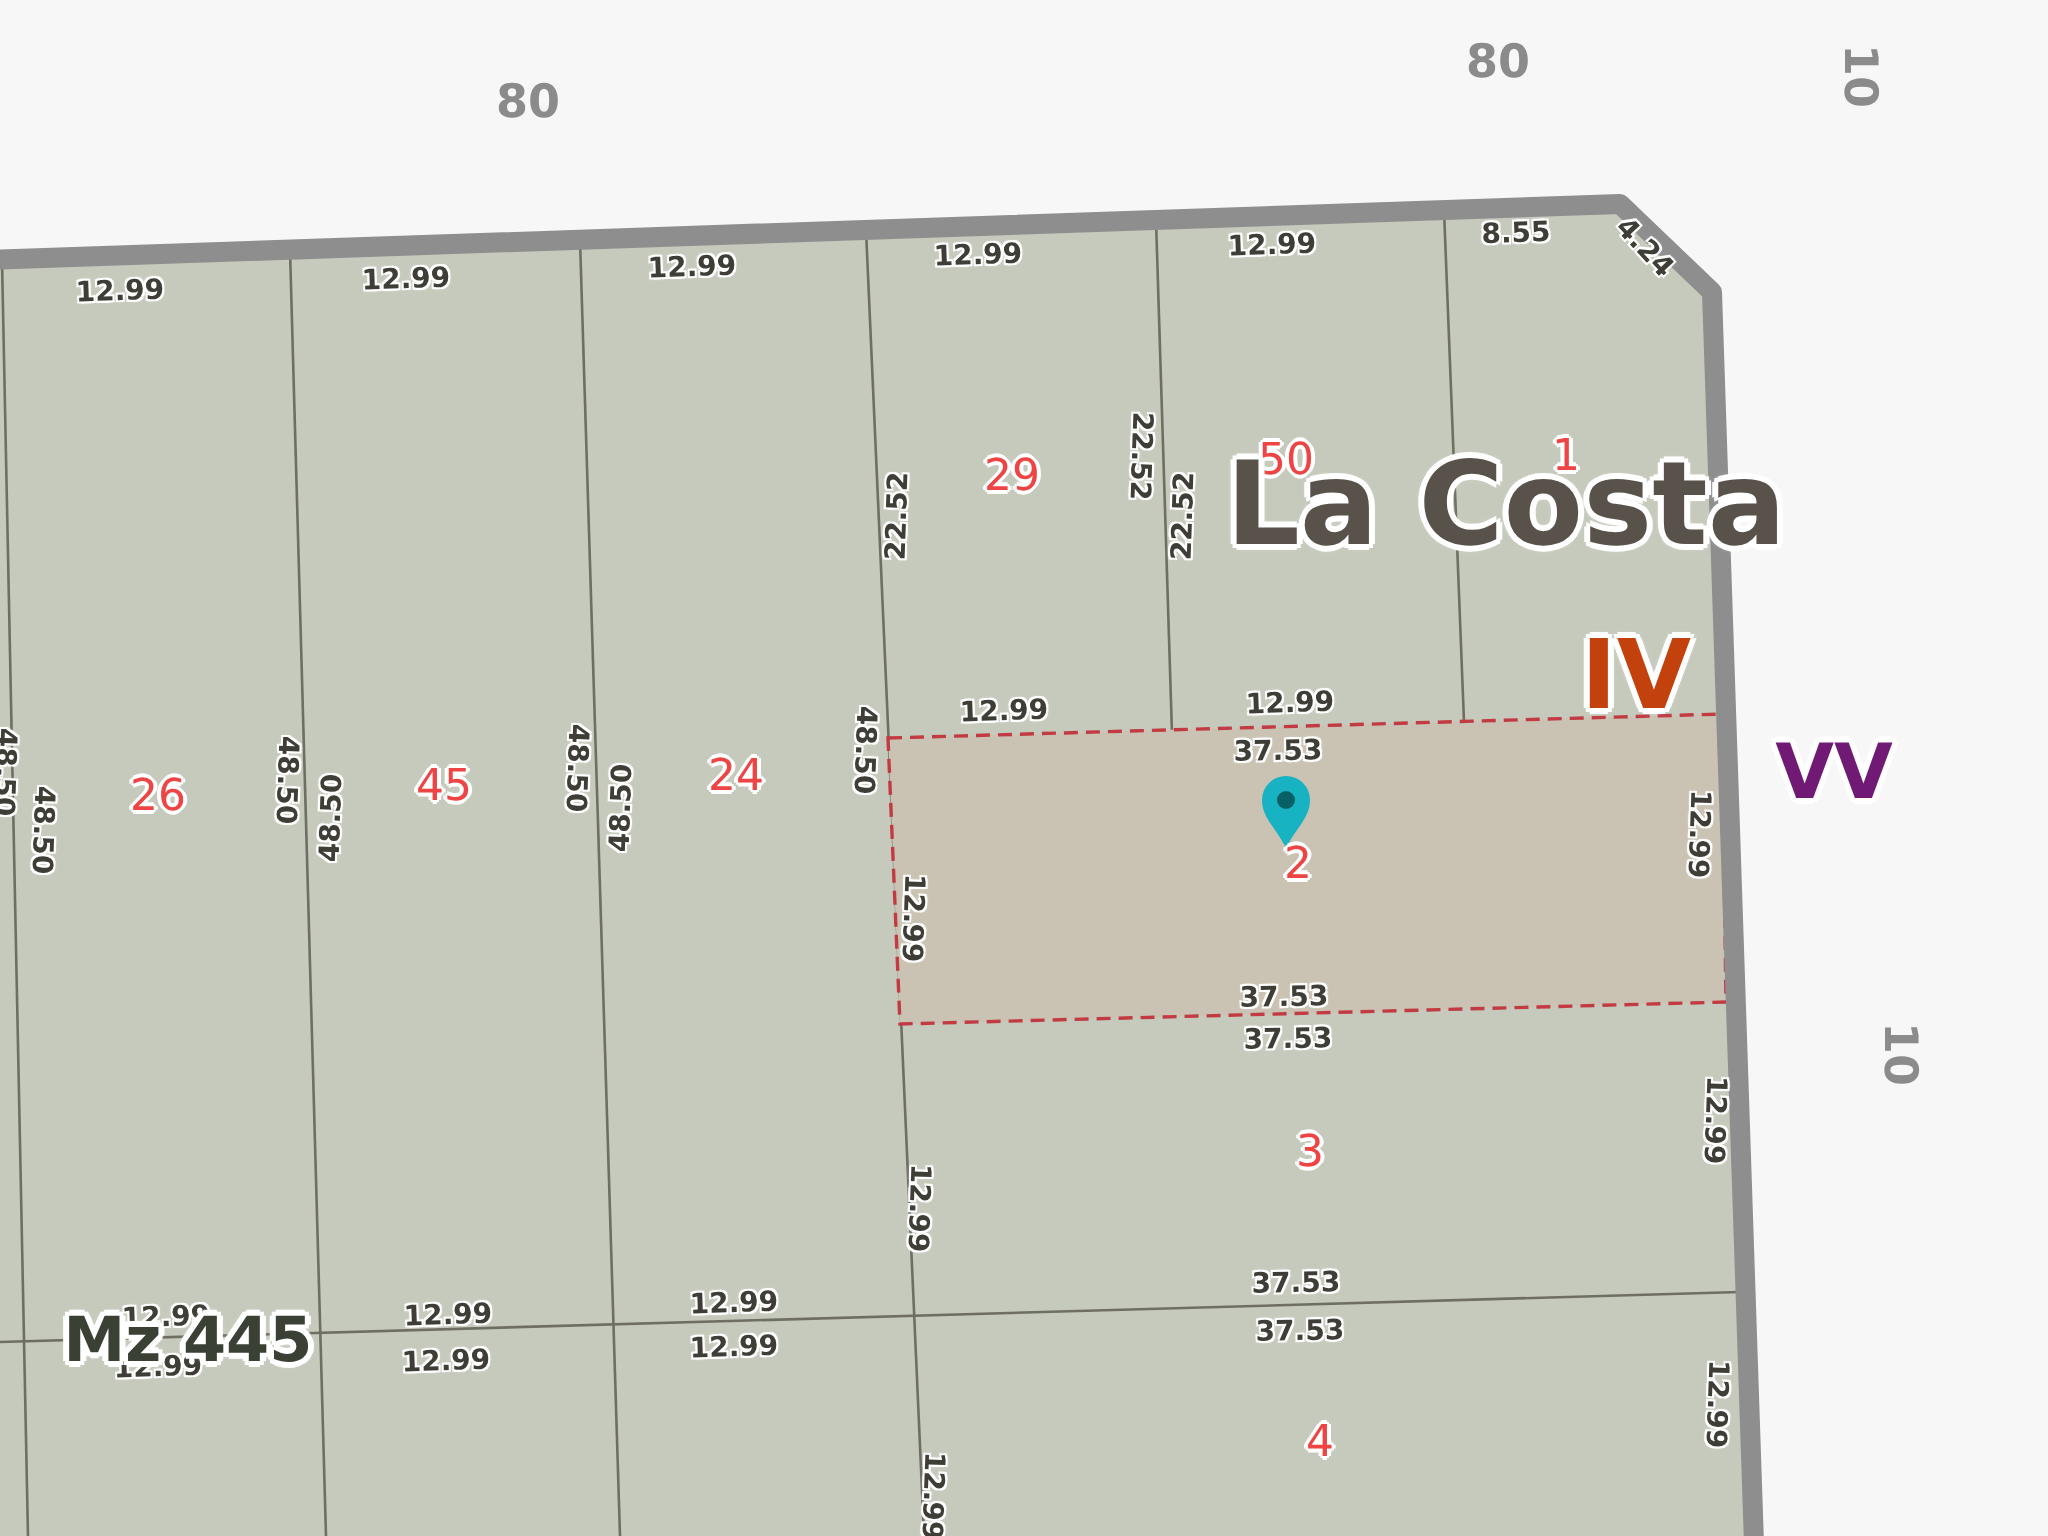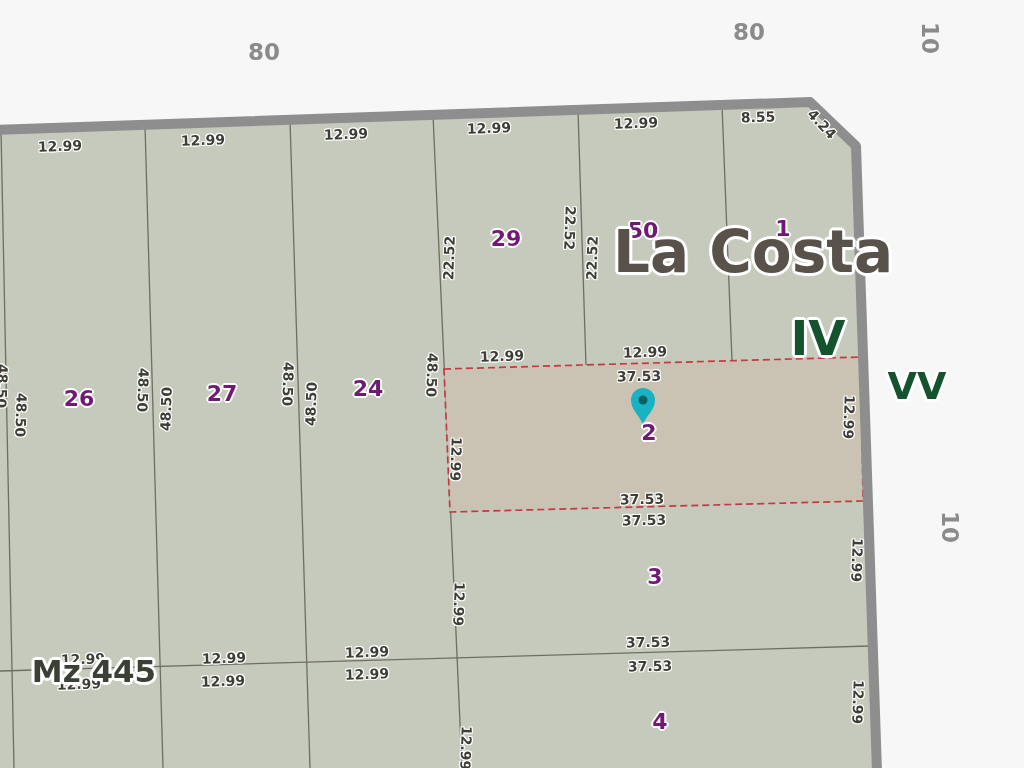--- a/index.html
+++ b/index.html
@@ -4,28 +4,28 @@
 <style>
   html,body{margin:0;padding:0;}
   body{width:1024px;height:768px;overflow:hidden;background:#f7f7f7;
        font-family:"DejaVu Sans","Liberation Sans",sans-serif;}
   #stage{position:relative;width:1024px;height:768px;background:#f7f7f7;overflow:hidden;}
   #plan-svg{position:absolute;left:0;top:0;}
   #labels-layer{position:absolute;left:0;top:0;width:1024px;height:768px;pointer-events:none;}
   .lbl{position:absolute;white-space:nowrap;line-height:1;}
   .lbl-dim{font-size:14px;font-weight:600;color:#3e3e37;
     text-shadow:-1px -1px 0 #fff,1px -1px 0 #fff,-1px 1px 0 #fff,1px 1px 0 #fff,0 0 2px #fff;}
-  .lbl-lot{font-size:22px;font-weight:700;color:#701a75;
+  .lbl-lot{font-size:22px;font-weight:400;color:#ef4444;
     text-shadow:-2px 0 0 #fff,2px 0 0 #fff,0 -2px 0 #fff,0 2px 0 #fff,-1px -1px 0 #fff,1px 1px 0 #fff,-1px 1px 0 #fff,1px -1px 0 #fff;}
   .lbl-street{font-size:23px;font-weight:700;color:#8b8b8b;}
   .big{position:absolute;white-space:nowrap;line-height:1;transform:translate(-50%,-50%);
     text-shadow:-2px -2px 0 #fff,2px -2px 0 #fff,-2px 2px 0 #fff,2px 2px 0 #fff,0 -3px 0 #fff,0 3px 0 #fff,-3px 0 0 #fff,3px 0 0 #fff,0 0 4px #fff;}
   #area-name{left:753px;top:252px;font-size:58px;font-weight:700;color:#59524a;}
-  #section-number{left:818px;top:338px;font-size:48px;font-weight:800;color:#14532d;}
-  #road-name{left:917px;top:386px;font-size:38px;font-weight:700;color:#14532d;}
+  #section-number{left:818px;top:338px;font-size:48px;font-weight:800;color:#c2410c;}
+  #road-name{left:917px;top:386px;font-size:38px;font-weight:700;color:#701a75;}
   #block-number{left:94px;top:671px;font-size:31px;font-weight:700;color:#3a4034;}
 </style>
 </head>
 <body>
 
 <div id="stage">
 
   <svg id="plan-svg" width="1024" height="768" viewBox="0 0 1024 768">
 
     <polygon points="0,130 810,102 856,146 877,768 0,768" fill="#c6cabc"></polygon>
@@ -49,21 +49,21 @@
       <circle cx="643" cy="400" r="4.5" fill="#085f66"></circle>
     </g>
   </svg>
 
   <div id="labels-layer">
       <span class="lbl lbl-street" style="left: 264px; top: 52px; transform: translate(-50%, -50%) rotate(0deg);">80</span>
       <span class="lbl lbl-street" style="left: 749px; top: 32px; transform: translate(-50%, -50%) rotate(0deg);">80</span>
       <span class="lbl lbl-street" style="left: 929px; top: 38px; transform: translate(-50%, -50%) rotate(90deg);">10</span>
       <span class="lbl lbl-street" style="left: 949px; top: 527px; transform: translate(-50%, -50%) rotate(90deg);">10</span>
       <span class="lbl lbl-lot" style="left: 79px; top: 399px; transform: translate(-50%, -50%) rotate(0deg);">26</span>
-      <span class="lbl lbl-lot" style="left: 222px; top: 394px; transform: translate(-50%, -50%) rotate(0deg);">27</span>
+      <span class="lbl lbl-lot" style="left: 222px; top: 394px; transform: translate(-50%, -50%) rotate(0deg);">45</span>
       <span class="lbl lbl-lot" style="left: 368px; top: 389px; transform: translate(-50%, -50%) rotate(0deg);">24</span>
       <span class="lbl lbl-lot" style="left: 506px; top: 239px; transform: translate(-50%, -50%) rotate(0deg);">29</span>
       <span class="lbl lbl-lot" style="left: 643px; top: 231px; transform: translate(-50%, -50%) rotate(0deg);">50</span>
       <span class="lbl lbl-lot" style="left: 783px; top: 229px; transform: translate(-50%, -50%) rotate(0deg);">1</span>
       <span class="lbl lbl-lot" style="left: 649px; top: 433px; transform: translate(-50%, -50%) rotate(0deg);">2</span>
       <span class="lbl lbl-lot" style="left: 655px; top: 577px; transform: translate(-50%, -50%) rotate(0deg);">3</span>
       <span class="lbl lbl-lot" style="left: 660px; top: 722px; transform: translate(-50%, -50%) rotate(0deg);">4</span>
       <span class="lbl lbl-dim" style="left: 60px; top: 146px; transform: translate(-50%, -50%) rotate(-2deg);">12.99</span>
       <span class="lbl lbl-dim" style="left: 203px; top: 140px; transform: translate(-50%, -50%) rotate(-2deg);">12.99</span>
       <span class="lbl lbl-dim" style="left: 346px; top: 134px; transform: translate(-50%, -50%) rotate(-2deg);">12.99</span>

